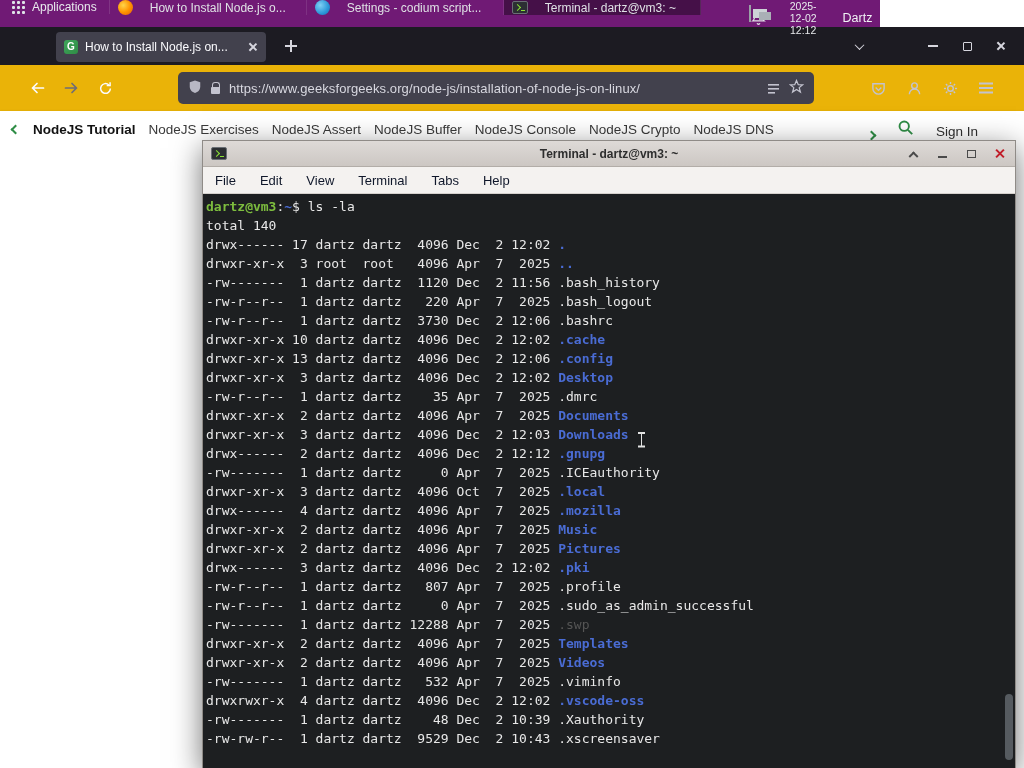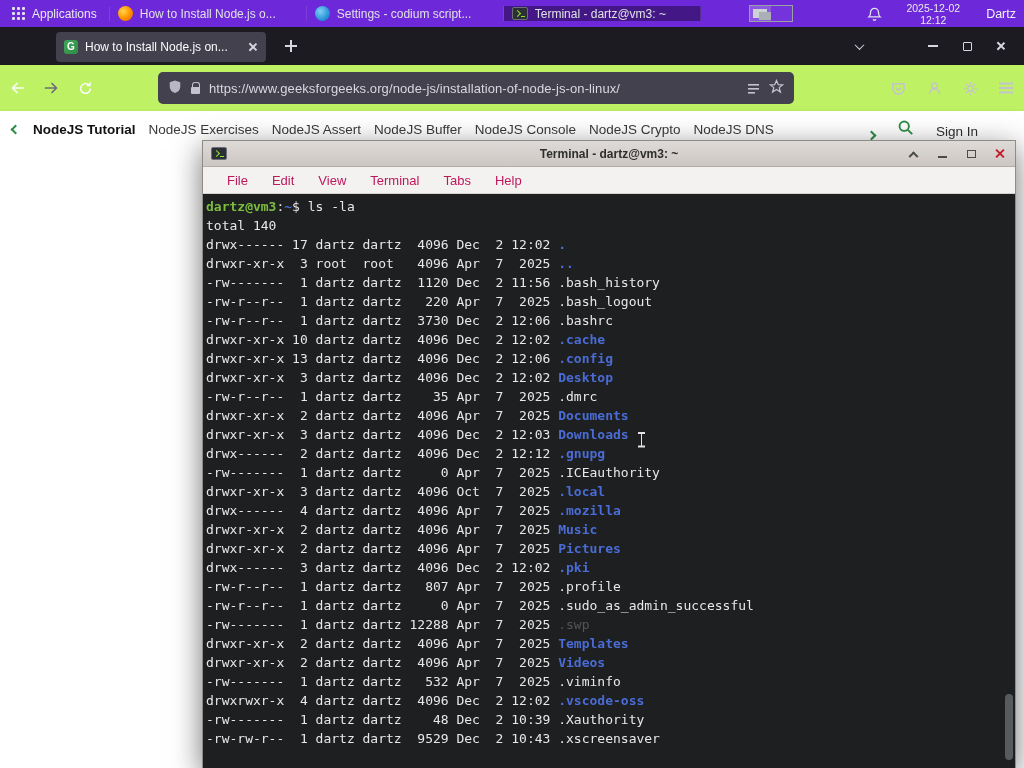--- a/index.html
+++ b/index.html
@@ -8,27 +8,27 @@
     --dir-blue:#4a6cd4;
     --dim-gray:#555555;
     --close-red:#c01c28;
   }
   *{box-sizing:border-box;margin:0;padding:0}
   html,body{width:1024px;height:768px;overflow:hidden;background:#fff;
     font-family:"Liberation Sans",sans-serif;}
   .desktop{position:relative;width:1024px;height:768px;overflow:hidden;background:#fff}
 
   
-  .taskbar{position:absolute;left:0;top:0;width:1024px;height:27px;background:#6d28d9;
-    display:flex;align-items:center;color:#e8eaed;font-size:12px;z-index:30}
+  .taskbar{position:absolute;left:0;top:0;width:880px;height:27px;background:#701a75;
+    display:flex;align-items:flex-start;color:#e8eaed;font-size:12px;z-index:30}
   .tb-app{display:flex;align-items:center;gap:7px;padding:0 12px;border-right:1px solid rgba(255,255,255,.12);cursor:default}
   .appgrid{display:grid;grid-template-columns:repeat(3,3px);grid-auto-rows:3px;gap:2px}
   .appgrid i{background:#dfe3e8;border-radius:1px;display:block}
   .tb-windows{display:flex;align-items:stretch}
-  .tb-win{display:flex;align-items:center;gap:7px;width:197px;padding:0 8px;
+  .tb-win{display:flex;align-items:center;gap:17px;width:197px;padding:0 8px;
     border-right:1px solid rgba(255,255,255,.10);overflow:hidden;white-space:nowrap}
   .tb-win.active{background:rgba(0,0,0,.38)}
   .tb-win-title{overflow:hidden;text-overflow:ellipsis;color:#dfe1e5}
   .ff-icon{width:15px;height:15px;border-radius:50%;flex:0 0 15px;
     background:radial-gradient(circle at 35% 35%,#ffd54a 0%,#ff9500 50%,#e0560e 100%)}
   .codium-icon{width:15px;height:15px;border-radius:50%;flex:0 0 15px;
     background:radial-gradient(circle at 35% 35%,#7fd0f4 0%,#2b96d8 60%,#1a6db0 100%)}
   .term-icon-sm{position:relative;width:16px;height:13px;flex:0 0 16px;background:#2c2f33;
     border:1px solid #6a6f75;border-radius:2px}
   .term-icon-sm:before{content:"";position:absolute;left:2px;top:3px;width:4px;height:4px;
@@ -64,21 +64,21 @@
   .iconbtn{width:30px;height:28px;display:flex;align-items:center;justify-content:center;border-radius:4px}
   .newtab{margin-left:10px}
   .tab-right{margin-left:auto;display:flex;align-items:center;padding-right:6px}
   .chev{display:inline-block;width:7px;height:7px;border-right:1.8px solid #d6d6de;border-bottom:1.8px solid #d6d6de}
   .chev.down{transform:rotate(45deg) translate(-1px,-1px)}
   .win-controls{display:flex;align-items:center;margin-left:42px}
   .win-controls .iconbtn{width:34px}
   .min-bar{width:10px;height:1.6px;background:#d6d6de}
   .max-box{width:9px;height:9px;border:1.6px solid #d6d6de;border-radius:1px}
 
-  .navbar{height:46px;display:flex;align-items:center;background:#bef264;padding:0 0}
+  .navbar{height:46px;display:flex;align-items:center;background:#eab308;padding:0 20px}
   .navbtn{width:34px;height:32px;display:flex;align-items:center;justify-content:center;border-radius:4px}
   .urlbar{margin-left:56px;width:636px;height:32px;background:#42414d;border-radius:5px;
     display:flex;align-items:center;gap:9px;padding:0 10px;color:#d8d8e0;font-size:13px}
   .url-text{flex:1;overflow:hidden;white-space:nowrap;text-overflow:ellipsis;letter-spacing:.1px}
   .lock{position:relative;width:9px;height:7px;background:#c3c3cf;border-radius:1px;margin-top:4px;flex:0 0 9px}
   .lock:before{content:"";position:absolute;top:-5px;left:1.4px;width:6px;height:7px;
     border:1.5px solid #c3c3cf;border-bottom:none;border-radius:3px 3px 0 0}
   .reader{width:13px;height:13px;flex:0 0 13px;background:
     linear-gradient(#c3c3cf,#c3c3cf) 1px 2px/11px 1.6px no-repeat,
     linear-gradient(#c3c3cf,#c3c3cf) 1px 6px/11px 1.6px no-repeat,
@@ -110,21 +110,21 @@
   .tc{width:14px;height:14px;display:flex;align-items:center;justify-content:center}
   .shade-chev{display:inline-block;width:7px;height:7px;border-right:2px solid #4a4a4a;border-bottom:2px solid #4a4a4a;
     transform:rotate(-135deg) translate(-2px,-2px)}
   .tmin{width:9px;height:2px;background:#4a4a4a;align-self:flex-end;margin-bottom:3px}
   .tmax{width:9px;height:8px;border:1.6px solid #4a4a4a}
   .tclose{position:relative;width:11px;height:11px}
   .tclose:before,.tclose:after{content:"";position:absolute;left:4.7px;top:0;width:2px;height:11px;background:var(--close-red)}
   .tclose:before{transform:rotate(45deg)}
   .tclose:after{transform:rotate(-45deg)}
   .t-menubar{height:27px;background:#f4f2f0;border-bottom:1px solid #d5d1cd;display:flex;align-items:center;
-    gap:24px;padding-left:24px;font-size:13px;color:#be185d;flex:0 0 27px}
+    gap:24px;padding-left:12px;font-size:13px;color:#0f172a;flex:0 0 27px}
   .t-menu-item{cursor:default}
   .t-screen{position:relative;flex:1;background:#1d1f21;overflow:hidden}
   .t-lines{padding:3px 0 0 3px}
   .t-line{white-space:pre;font-family:"DejaVu Sans Mono",monospace;font-size:13px;line-height:19px;color:#e8e8e8}
   .seg-plain{color:#e8e8e8}
   .seg-prompt{color:var(--prompt-green);font-weight:bold}
   .seg-dir{color:var(--dir-blue);font-weight:bold}
   .seg-dim{color:var(--dim-gray)}
   .t-scrollthumb{position:absolute;right:2px;bottom:8px;width:8px;height:66px;border-radius:4px;background:#565b60;z-index:3}
   .ibeam{position:absolute;left:434px;top:238px;width:9px;height:16px;z-index:3;opacity:.95}

